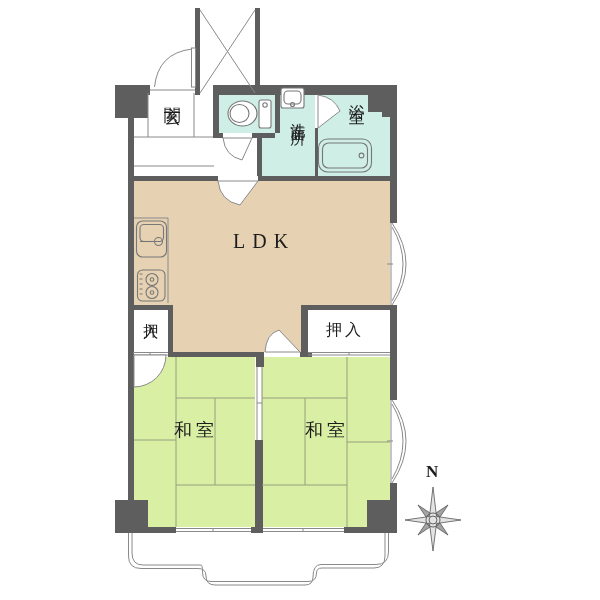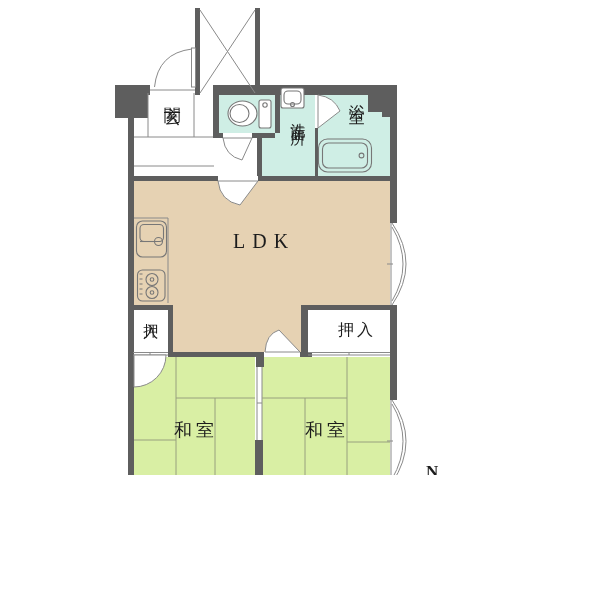--- a/index.html
+++ b/index.html
@@ -1,16 +1,16 @@
 <!DOCTYPE html>
 <html style="--wall: #5e5e5e; --ldk: #e6d2b3; --tatami: #d9efa4; --wet: #cfeee5; --line: #8a8a8a; --tatami-line: #98a07e; --text: #1c1c1c;"><head>
 <meta charset="utf-8">
 <style>
   html,body{margin:0;padding:0;background:#fff;}
-  #plan{position:relative;width:600px;height:475px;background:#fff;overflow:hidden;
+  #plan{position:relative;width:600px;height:600px;background:#fff;overflow:hidden;
         font-family:"Liberation Serif","DejaVu Serif",serif;}
   #plan svg{position:absolute;left:0;top:0;}
   .wall{fill:var(--wall);}
   .ln{fill:none;stroke:var(--line);stroke-width:1;}
   .tln{fill:none;stroke:var(--tatami-line);stroke-width:1;}
   .doorgap{fill:#fff;}
   .door{fill:#fff;stroke:var(--line);stroke-width:1;}
   .arc{fill:none;stroke:var(--line);stroke-width:1;}
   .fw{fill:#fff;stroke:#777;stroke-width:1.1;}
   .fn{fill:none;stroke:#777;stroke-width:1.1;}
@@ -141,17 +141,17 @@
     <circle class="cmp-c" cx="433" cy="520" r="7"></circle>
     <circle class="cmp-c" cx="433" cy="520" r="4"></circle>
   </g>
 </svg>
 
   <div class="lbl v" style="left:163px;top:94px;font-size:17px;">玄関</div>
   <div class="lbl v" style="left:289px;top:111px;font-size:15px;letter-spacing:4px;">洗面所</div>
   <div class="lbl v" style="left:348px;top:92px;font-size:16px;letter-spacing:3px;">浴室</div>
   <div class="lbl" style="left:233px;top:231px;font-size:20px;letter-spacing:7px;">LDK</div>
   <div class="lbl v" style="left:142px;top:311px;font-size:15px;">押入</div>
-  <div class="lbl" style="left:338px;top:322px;font-size:16px;letter-spacing:3px;">押入</div>
+  <div class="lbl" style="left:326px;top:322px;font-size:16px;letter-spacing:3px;">押入</div>
   <div class="lbl" style="left:174px;top:421px;font-size:18px;letter-spacing:4px;">和室</div>
   <div class="lbl" style="left:305px;top:421px;font-size:18px;letter-spacing:4px;">和室</div>
   <div class="lbl bold" style="left:426px;top:463px;font-size:17px;">N</div>
 </div>
 
 </body></html>

